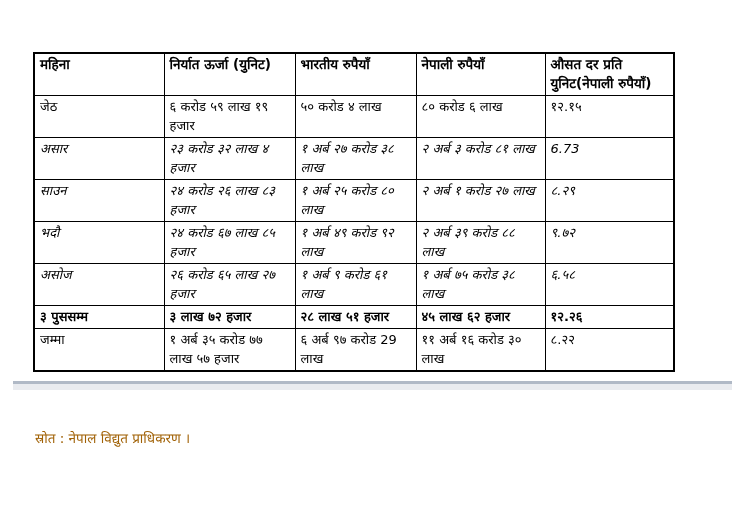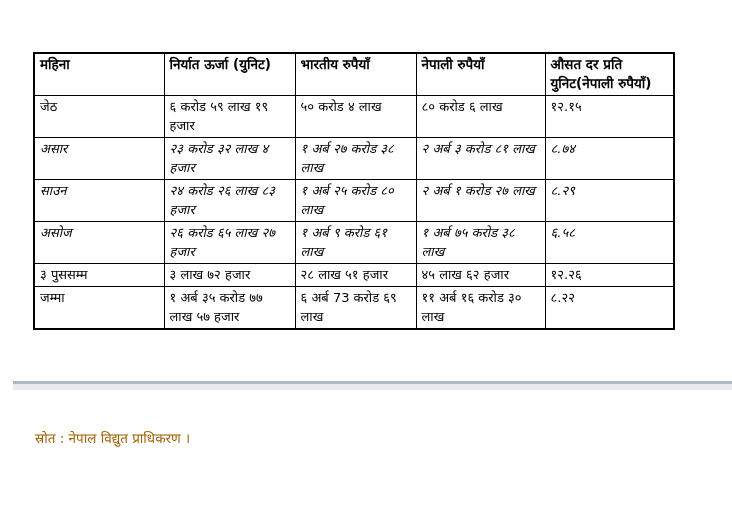--- a/index.html
+++ b/index.html
@@ -33,21 +33,21 @@
     line-height: 19px;
     overflow: hidden;
   }
   .data-table th {
     font-weight: bold;
     font-size: 13.5px;
   }
   tr.r-head  { height: 38px; }
   tr.r-tall  { height: 40px; }
   tr.r-std   { height: 39px; font-style: italic; }
-  tr.r-short { height: 21px; }
+  tr.r-short { height: 21px; font-weight: bold; }
   tr.r-last  { height: 37px; }
   .source-note {
     position: absolute;
     left: 22px; top: 429px;
     font-size: 13.5px;
     line-height: 18px;
     color: #a16207;
     white-space: nowrap;
   }
   .bottom-scrollbar {
@@ -85,47 +85,54 @@
         <td>६ करोड ५९ लाख १९ हजार</td>
         <td>५० करोड ४ लाख</td>
         <td>८० करोड ६ लाख</td>
         <td>१२.१५</td>
       </tr>
       <tr class="r-std">
         <td>असार</td>
         <td>२३ करोड ३२ लाख ४ हजार</td>
         <td>१ अर्ब २७ करोड ३८ लाख</td>
         <td>२ अर्ब ३ करोड ८१ लाख</td>
-        <td>८.७४</td>
+        <td>6.73</td>
       </tr>
       <tr class="r-std">
         <td>साउन</td>
         <td>२४ करोड २६ लाख ८३ हजार</td>
         <td>१ अर्ब २५ करोड ८० लाख</td>
         <td>२ अर्ब १ करोड २७ लाख</td>
         <td>८.२९</td>
+      </tr>
+      <tr class="r-std">
+        <td>भदौ</td>
+        <td>२४ करोड ६७ लाख ८५ हजार</td>
+        <td>१ अर्ब ४९ करोड ९२ लाख</td>
+        <td>२ अर्ब ३९ करोड ८८ लाख</td>
+        <td>९.७२</td>
       </tr>
       <tr class="r-std">
         <td>असोज</td>
         <td>२६ करोड ६५ लाख २७ हजार</td>
         <td>१ अर्ब ९ करोड ६१ लाख</td>
         <td>१ अर्ब ७५ करोड ३८ लाख</td>
         <td>६.५८</td>
       </tr>
       <tr class="r-short">
         <td>३ पुससम्म</td>
         <td>३ लाख ७२ हजार</td>
         <td>२८ लाख ५१ हजार</td>
         <td>४५ लाख ६२ हजार</td>
         <td>१२.२६</td>
       </tr>
       <tr class="r-last">
         <td>जम्मा</td>
         <td>१ अर्ब ३५ करोड ७७ लाख ५७ हजार</td>
-        <td>६ अर्ब 73 करोड ६९ लाख</td>
+        <td>६ अर्ब ९७ करोड 29 लाख</td>
         <td>११ अर्ब १६ करोड ३० लाख</td>
         <td>८.२२</td>
       </tr>
     </tbody>
   </table>
 
   <div class="source-note">स्रोत : नेपाल विद्युत प्राधिकरण ।</div>
 
   <div class="bottom-scrollbar"></div>
 

